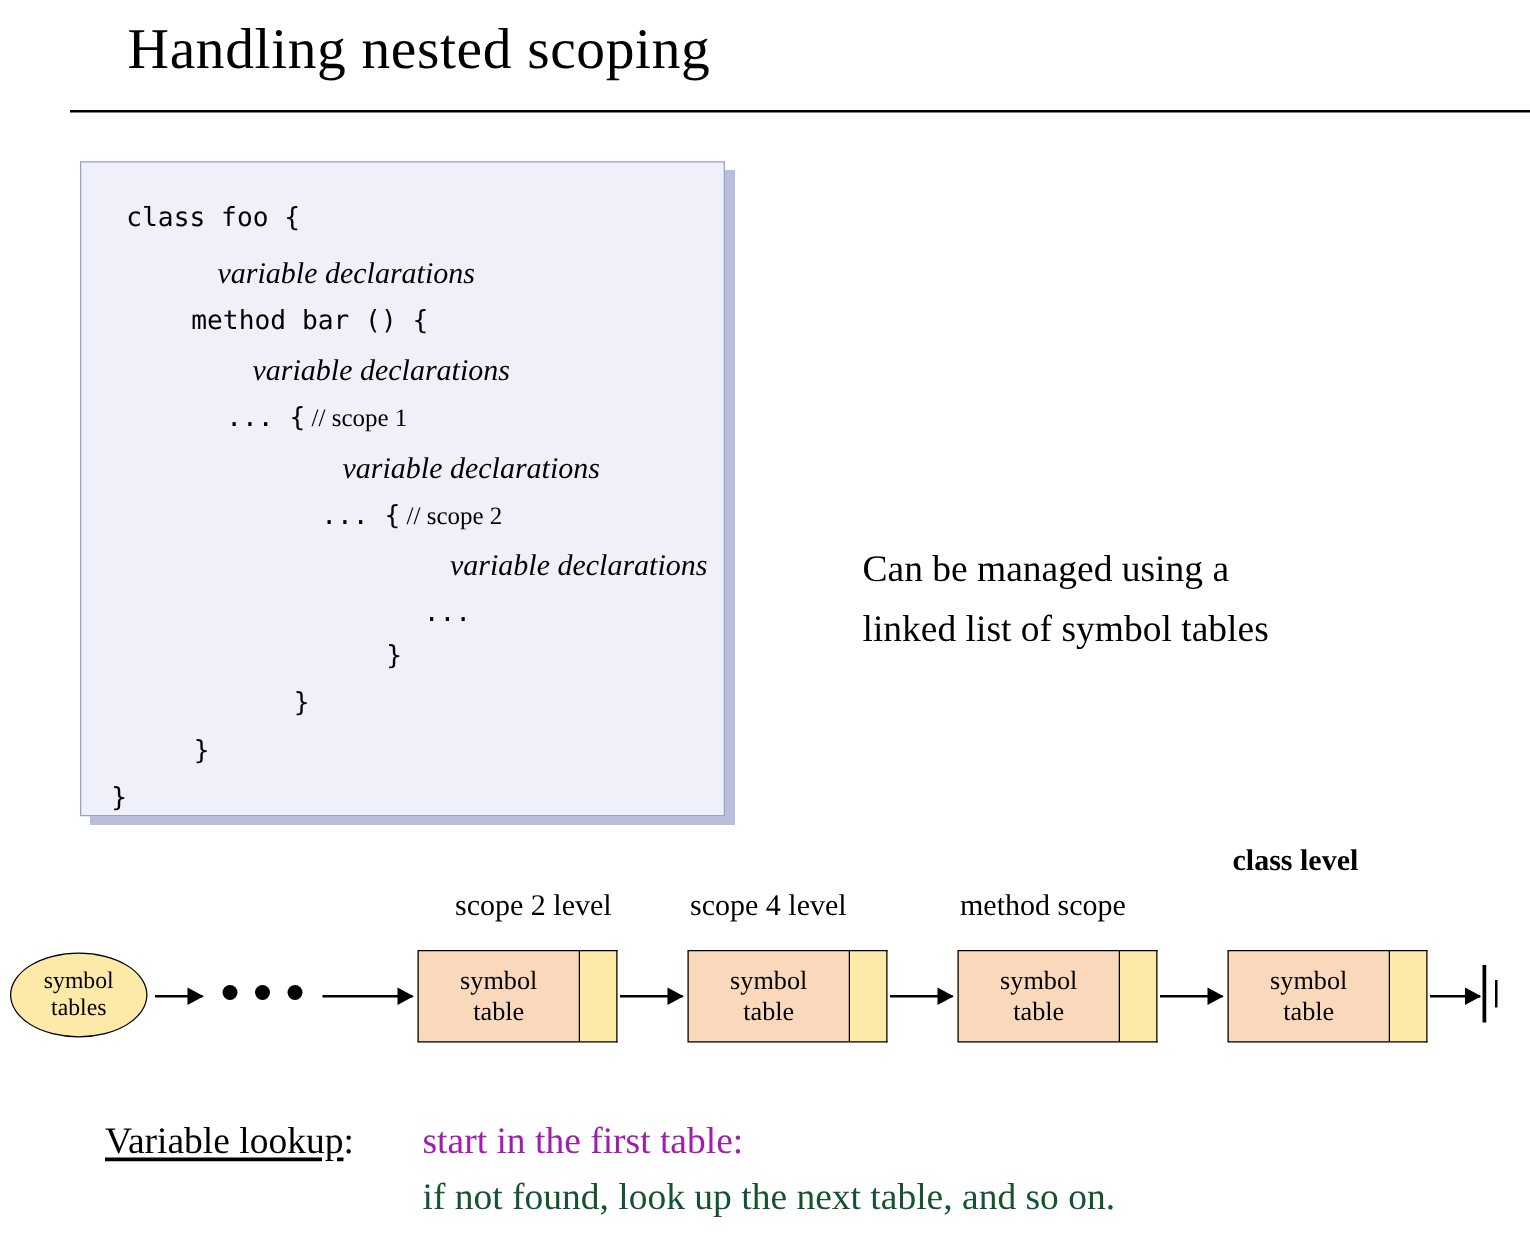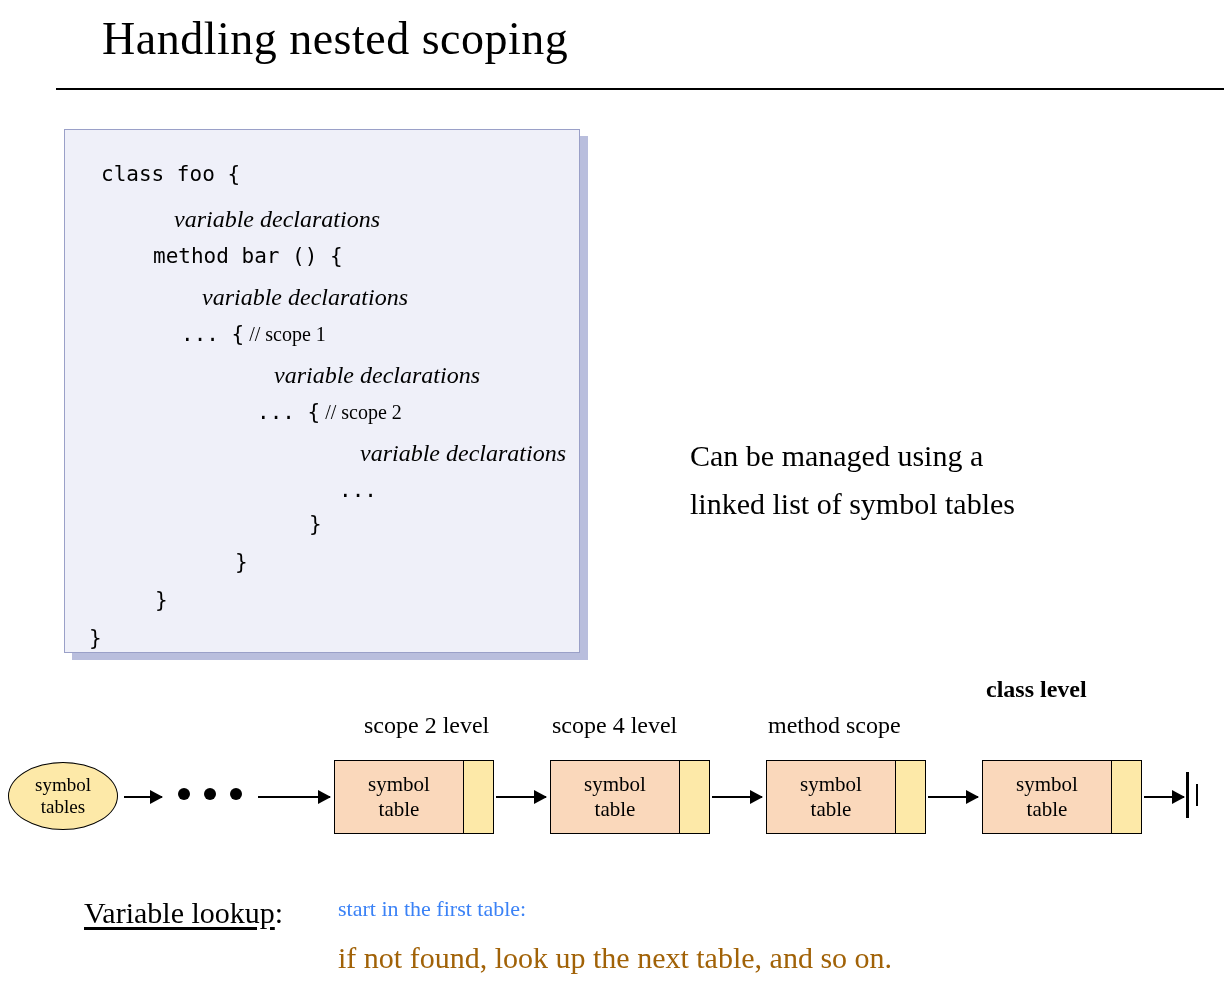--- a/index.html
+++ b/index.html
@@ -207,31 +207,31 @@
   }
   #lookup-label .underline {
     text-decoration: underline;
     text-underline-offset: 4px;
   }
   #lookup-line-1 {
     position: absolute;
     left: 338px;
     top: 896px;
     font-family: "Liberation Serif", serif;
-    font-size: 22px;
-    color: #3b82f6;
+    font-size: 30px;
+    color: #a21caf;
     white-space: nowrap;
   }
   #lookup-line-2 {
     position: absolute;
     left: 338px;
     top: 941px;
     font-family: "Liberation Serif", serif;
     font-size: 30px;
-    color: #a16207;
+    color: #14532d;
     white-space: nowrap;
   }
 </style>
 </head>
 <body>
 
 <div id="slide-title">Handling nested scoping</div>
 <div id="title-rule"></div>
 
 <div id="code-box-shadow"></div>

